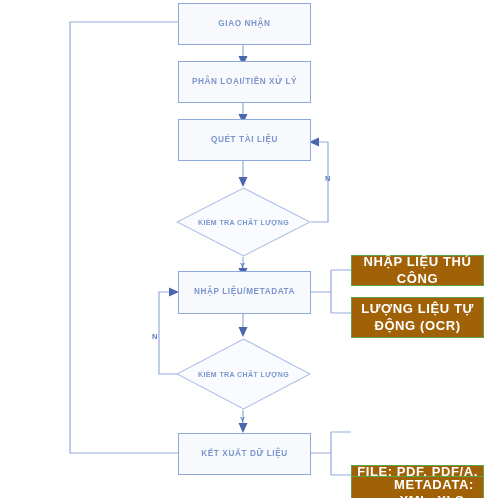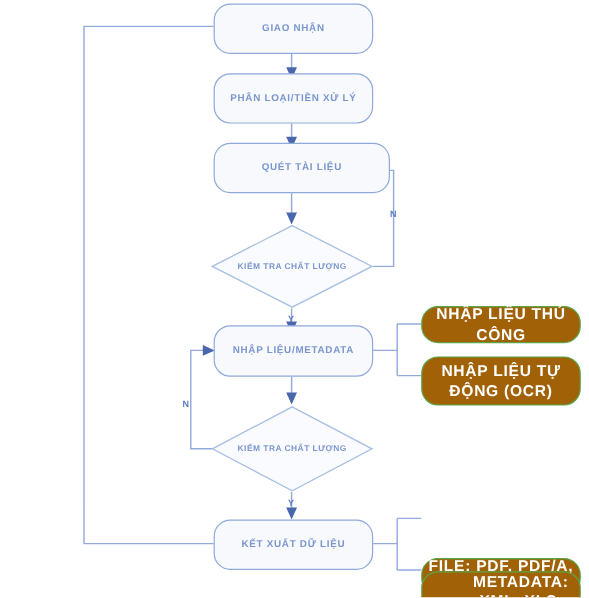--- a/index.html
+++ b/index.html
@@ -19,21 +19,20 @@
   }
   .node {
     position: absolute;
     box-sizing: border-box;
     display: flex;
     align-items: center;
     justify-content: center;
     text-align: center;
     line-height: 1.25;
     letter-spacing: 0.6px;
-    border-radius: 14px;
   }
   .proc {
     background: #f7f9fc;
     border: 1px solid #8ea9db;
     color: #7b96cf;
     font-size: 8.2px;
     font-weight: 600;
   }
   .accent {
     background: #e2761f;
@@ -130,21 +129,21 @@
 
 
   <div class="node proc" style="left:178px; top:3px; width:133px; height:42px;">
     <span>GIAO NHẬN</span>
   </div>
 
   <div class="node proc" style="left:178px; top:61px; width:133px; height:42px;">
     <span>PHÂN LOẠI/TIỀN XỬ LÝ</span>
   </div>
 
-  <div class="node proc" style="left:178px; top:119px; width:147px; height:42px;">
+  <div class="node proc" style="left:178px; top:119px; width:133px; height:42px;">
     <span>QUÉT TÀI LIỆU</span>
   </div>
 
   <div class="decision-wrap" style="left:176px; top:187px; width:135px; height:70px;">
     <svg width="135" height="70" viewBox="0 0 135 70" xmlns="http://www.w3.org/2000/svg">
       <polygon points="67.5,1 134,35 67.5,69 1,35" fill="#f9fbfe" stroke="#a8bfe5" stroke-width="1.1"></polygon>
     </svg>
     <div class="decision-label">KIỂM TRA CHẤT LƯỢNG</div>
   </div>
 
@@ -161,21 +160,21 @@
 
   <div class="node proc" style="left:178px; top:433px; width:133px; height:42px;">
     <span>KẾT XUẤT DỮ LIỆU</span>
   </div>
 
   <div class="node green" style="left:351px; top:255px; width:133px; height:31px;">
     <span>NHẬP LIỆU THỦ CÔNG</span>
   </div>
 
   <div class="node green" style="left:351px; top:297px; width:133px; height:41px;">
-    <span>NHẬP LIỆU TỰ ĐỘNG (OCR)</span>
+    <span>LƯỢNG LIỆU TỰ ĐỘNG (OCR)</span>
   </div>
 
   <div class="node green" style="left:351px; top:417px; width:133px; height:31px;margin-top:48px;">
     <span>FILE: PDF, PDF/A, JPG…</span>
   </div>
 
   <div class="node green" style="left:351px; top:476px; width:133px; height:50px;padding-left:33px;">
     <span>METADATA: XML, XLS, SQL…</span>
   </div>
 

